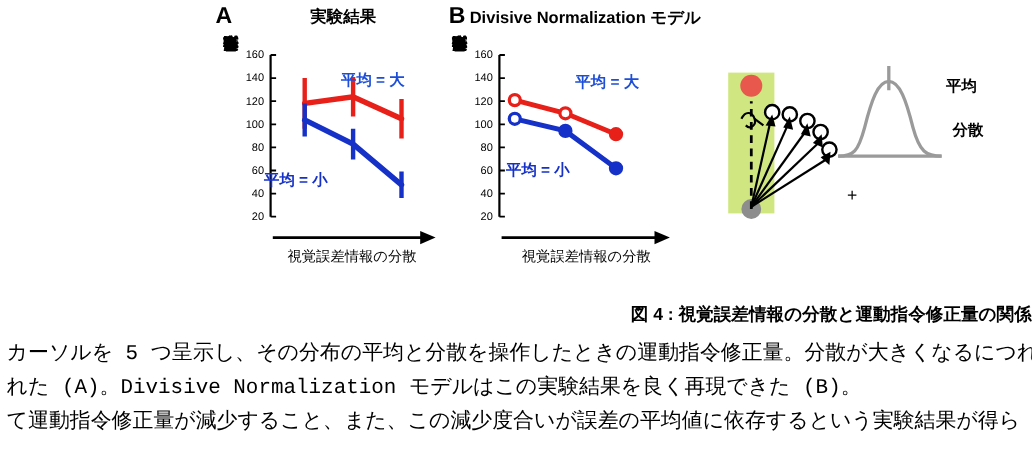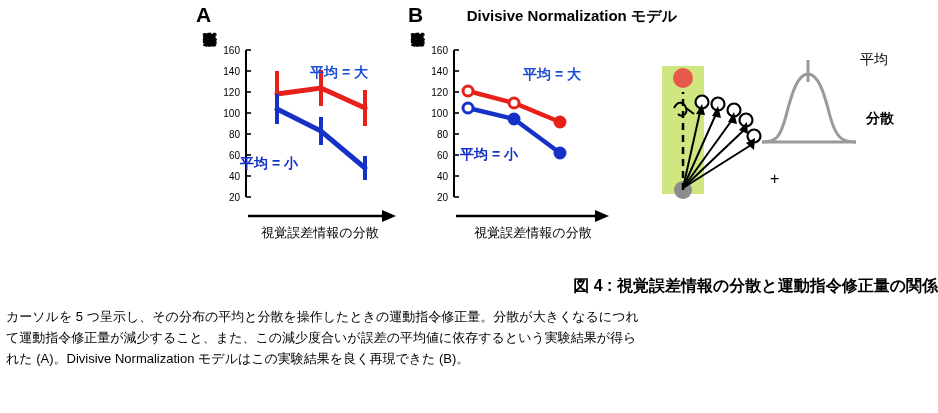--- a/index.html
+++ b/index.html
@@ -78,35 +78,36 @@
     width: 938px;
   }
   .caption-title {
     text-align: right;
     font-size: 16px;
     font-weight: bold;
     font-family: "Liberation Sans", sans-serif;
     margin-bottom: 9px;
   }
   .caption-body {
-    font-size: 13px;
+    font-size: 19px;
     line-height: 1.62;
-    font-family: Liberation Sans, sans-serif;
+    font-family: Liberation Mono, monospace;
     padding: 0 6px;
     text-align: justify;
   }
   .caption-body div { white-space: nowrap; }
 </style>
 </head>
 <body>
 
 <div class="figure-area">
 
   <div class="panel" style="left:0;top:0;width:400px;height:268px;">
     <div class="panel-letter" style="left:196px;top:3px;">A</div>
+    <div class="panel-title" style="left:232px;top:6px;width:160px;">実験結果</div>
     <div class="axis-ylabel" style="left:200px;top:58px;">運動指令修正量</div>
 
     <div class="ytick" style="left:216px;top:45px;">160</div>
     <div class="ytick" style="left:216px;top:66px;">140</div>
     <div class="ytick" style="left:216px;top:87px;">120</div>
     <div class="ytick" style="left:216px;top:108px;">100</div>
     <div class="ytick" style="left:216px;top:129px;">80</div>
     <div class="ytick" style="left:216px;top:150px;">60</div>
     <div class="ytick" style="left:216px;top:171px;">40</div>
     <div class="ytick" style="left:216px;top:192px;">20</div>
@@ -138,21 +139,21 @@
       <polygon points="152,186 138,180 138,192" fill="#000"></polygon>
     </svg>
 
     <div class="series-label red" style="left:310px;top:64px;">平均 = 大</div>
     <div class="series-label blue" style="left:240px;top:155px;">平均 = 小</div>
     <div class="axis-xlabel" style="left:220px;top:224px;width:200px;">視覚誤差情報の分散</div>
   </div>
 
   <div class="panel" style="left:405px;top:0;width:250px;height:268px;">
     <div class="panel-letter" style="left:3px;top:3px;">B</div>
-    <div class="panel-title" style="left:22px;top:7px;width:250px;text-align:right;">Divisive Normalization モデル</div>
+    <div class="panel-title" style="left:22px;top:7px;width:250px;text-align:left;">Divisive Normalization モデル</div>
     <div class="axis-ylabel" style="left:3px;top:58px;">運動指令修正量</div>
 
     <div class="ytick" style="left:19px;top:45px;">160</div>
     <div class="ytick" style="left:19px;top:66px;">140</div>
     <div class="ytick" style="left:19px;top:87px;">120</div>
     <div class="ytick" style="left:19px;top:108px;">100</div>
     <div class="ytick" style="left:19px;top:129px;">80</div>
     <div class="ytick" style="left:19px;top:150px;">60</div>
     <div class="ytick" style="left:19px;top:171px;">40</div>
     <div class="ytick" style="left:19px;top:192px;">20</div>
@@ -217,27 +218,27 @@
       <polygon points="52,74 46,84 55,85" fill="#000"></polygon>
       <line x1="33" y1="158" x2="66" y2="84" stroke="#000" stroke-width="2"></line>
       <polygon points="68,76 62,86 71,88" fill="#000"></polygon>
       <line x1="33" y1="158" x2="82" y2="90" stroke="#000" stroke-width="2"></line>
       <polygon points="84,82 78,92 87,94" fill="#000"></polygon>
       <line x1="33" y1="158" x2="94" y2="100" stroke="#000" stroke-width="2"></line>
       <polygon points="97,92 89,100 98,104" fill="#000"></polygon>
       <line x1="33" y1="158" x2="101" y2="115" stroke="#000" stroke-width="2"></line>
       <polygon points="105,108 96,113 104,120" fill="#000"></polygon>
     </svg>
-    <div class="series-label" style="left:210px;top:21px;font-weight:normal;">平均</div>
+    <div class="series-label" style="left:210px;top:40px;font-weight:bold;">平均</div>
     <div class="series-label" style="left:216px;top:80px;font-weight:bold;">分散</div>
     <div class="series-label" style="left:120px;top:140px;font-weight:normal;font-size:16px;">+</div>
   </div>
 
 </div>
 
 <div class="caption-wrap">
   <div class="caption-title">図 4 : 視覚誤差情報の分散と運動指令修正量の関係</div>
   <div class="caption-body">
     <div>カーソルを 5 つ呈示し、その分布の平均と分散を操作したときの運動指令修正量。分散が大きくなるにつれ</div>
+    <div>れた (A)。Divisive Normalization モデルはこの実験結果を良く再現できた (B)。</div>
     <div>て運動指令修正量が減少すること、また、この減少度合いが誤差の平均値に依存するという実験結果が得ら</div>
-    <div>れた (A)。Divisive Normalization モデルはこの実験結果を良く再現できた (B)。</div>
   </div>
 </div>
 
 </body></html>

